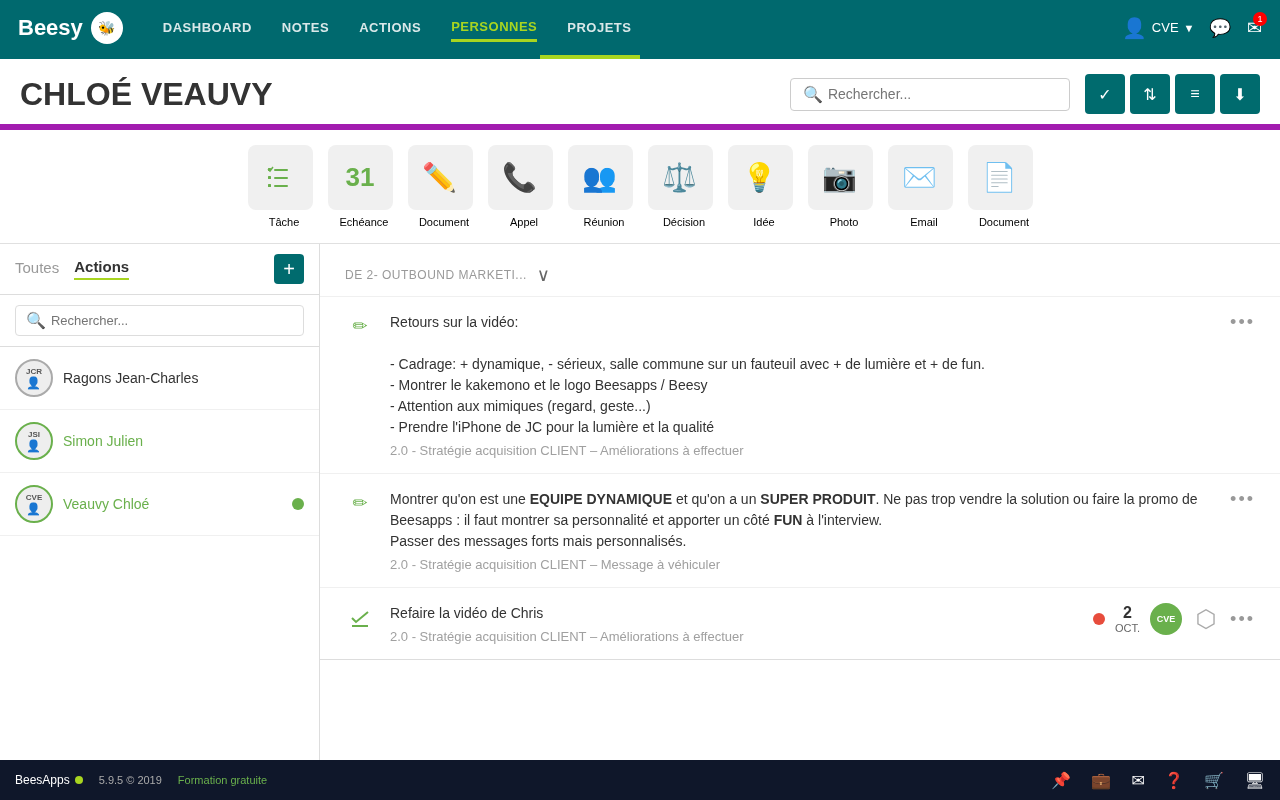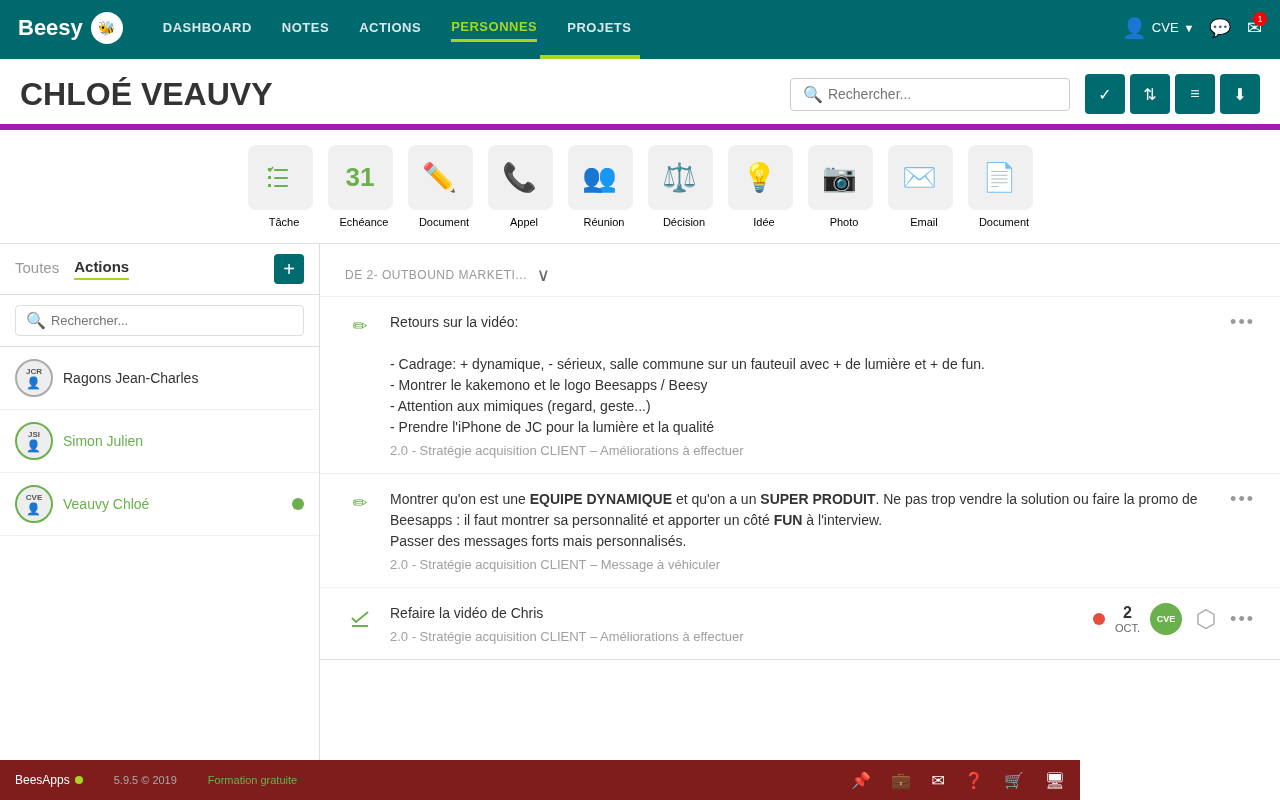--- a/index.html
+++ b/index.html
@@ -382,27 +382,27 @@
       justify-content: center;
       font-size: 24px;
       color: #aaa;
     }
 
     
     .bottom-bar {
       position: fixed;
       bottom: 0;
       left: 0;
-      width: 1080px;
+      width: 1280px;
       height: 40px;
-      background: #7f1d1d;
+      background: #0f172a;
       display: flex;
       align-items: center;
       padding: 0 15px;
-      gap: 31px;
+      gap: 16px;
     }
     .bottom-brand {
       display: flex;
       align-items: center;
       gap: 5px;
       color: white;
       font-size: 12px;
     }
     .bottom-dot {
       width: 8px;

